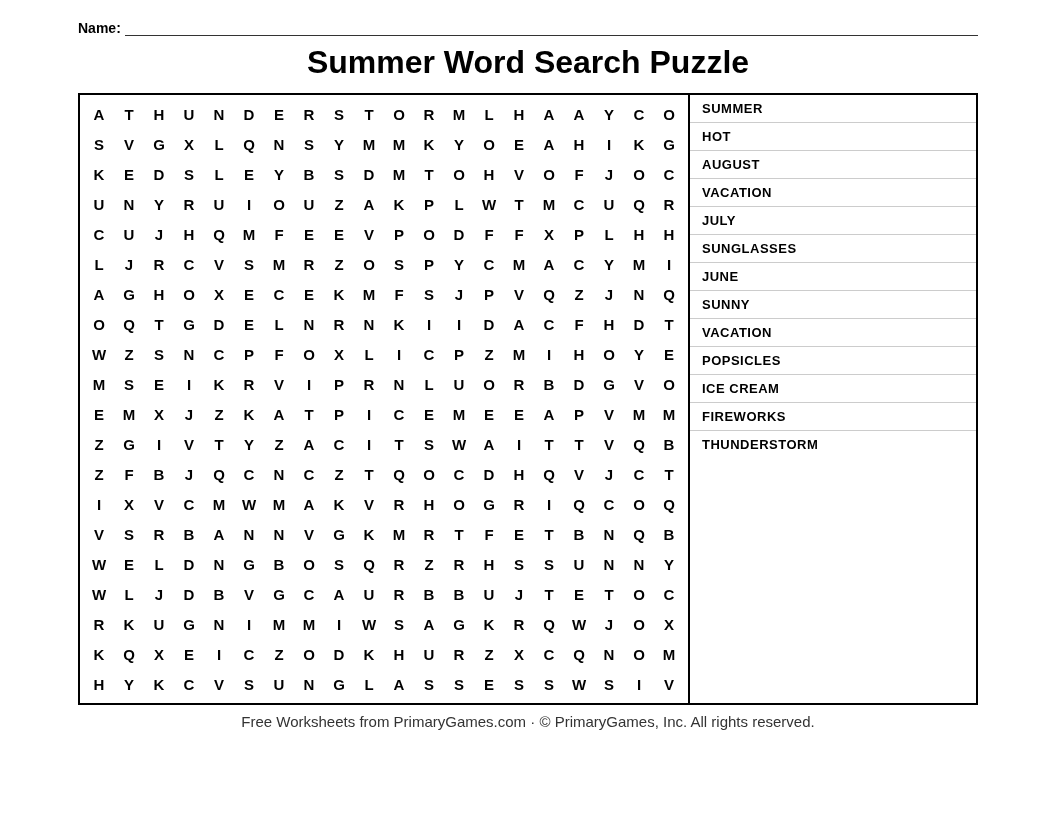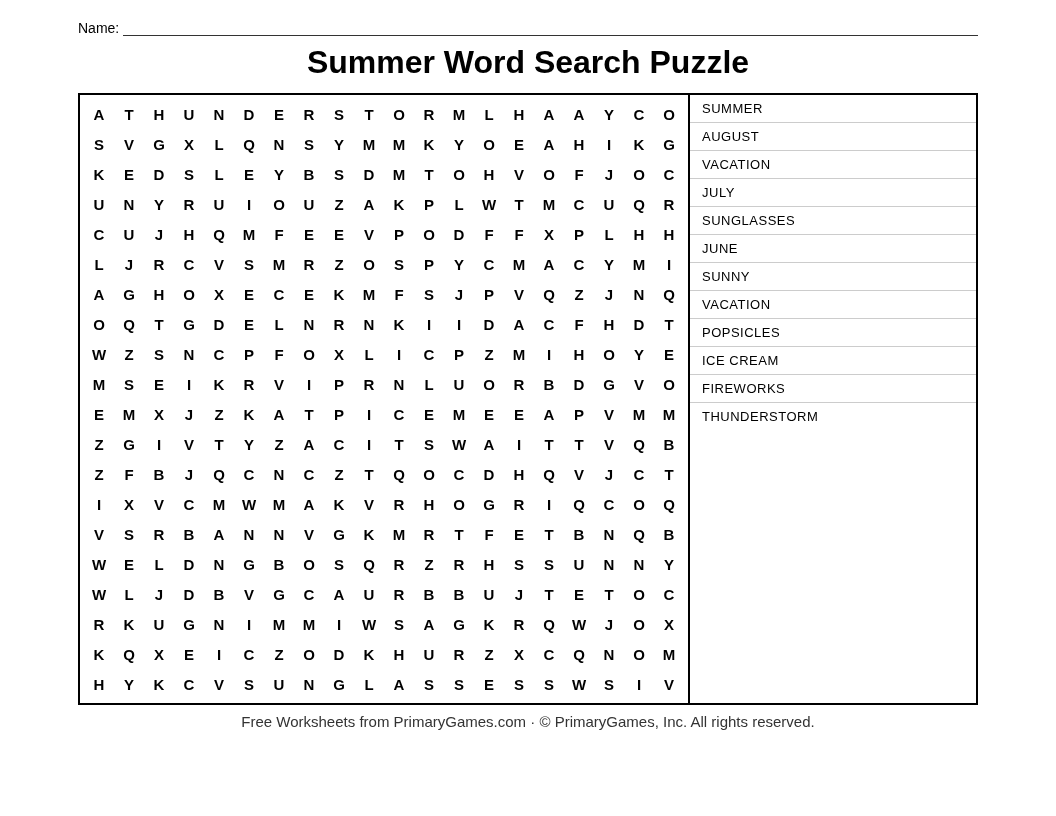--- a/index.html
+++ b/index.html
@@ -16,20 +16,21 @@
       width: 900px;
       margin-top: 18px;
       margin-bottom: 8px;
       font-size: 14px;
       display: flex;
       align-items: flex-end;
     }
     .name-label {
       font-size: 14px;
       margin-right: 4px;
+      font-weight: bold;
     }
     .name-underline {
       flex: 1;
       border-bottom: 1px solid #333;
       height: 18px;
     }
     .title {
       font-size: 32px;
       font-weight: bold;
       text-align: center;
@@ -60,21 +61,21 @@
       letter-spacing: 0;
     }
     .word-list-section {
       flex: 1;
       display: flex;
       flex-direction: column;
     }
     .word-item {
       padding: 6px 12px;
       font-size: 13px;
-      font-weight: normal;
+      font-weight: bold;
       font-family: Arial, Helvetica, sans-serif;
       border-bottom: 1px solid #ccc;
       letter-spacing: 0.5px;
     }
     .word-item:last-child {
       border-bottom: none;
     }
     .footer {
       margin-top: 8px;
       font-size: 15px;
@@ -534,20 +535,21 @@
             <td>W</td>
             <td>S</td>
             <td>I</td>
             <td>V</td>
           </tr>
         </tbody>
     </table>
   </div>
   <div class="word-list-section" id="word-list-container">
   <div class="word-item">SUMMER</div>
+      <div class="word-item">HOT</div>
       <div class="word-item">AUGUST</div>
       <div class="word-item">VACATION</div>
       <div class="word-item">JULY</div>
       <div class="word-item">SUNGLASSES</div>
       <div class="word-item">JUNE</div>
       <div class="word-item">SUNNY</div>
       <div class="word-item">VACATION</div>
       <div class="word-item">POPSICLES</div>
       <div class="word-item">ICE CREAM</div>
       <div class="word-item">FIREWORKS</div>

